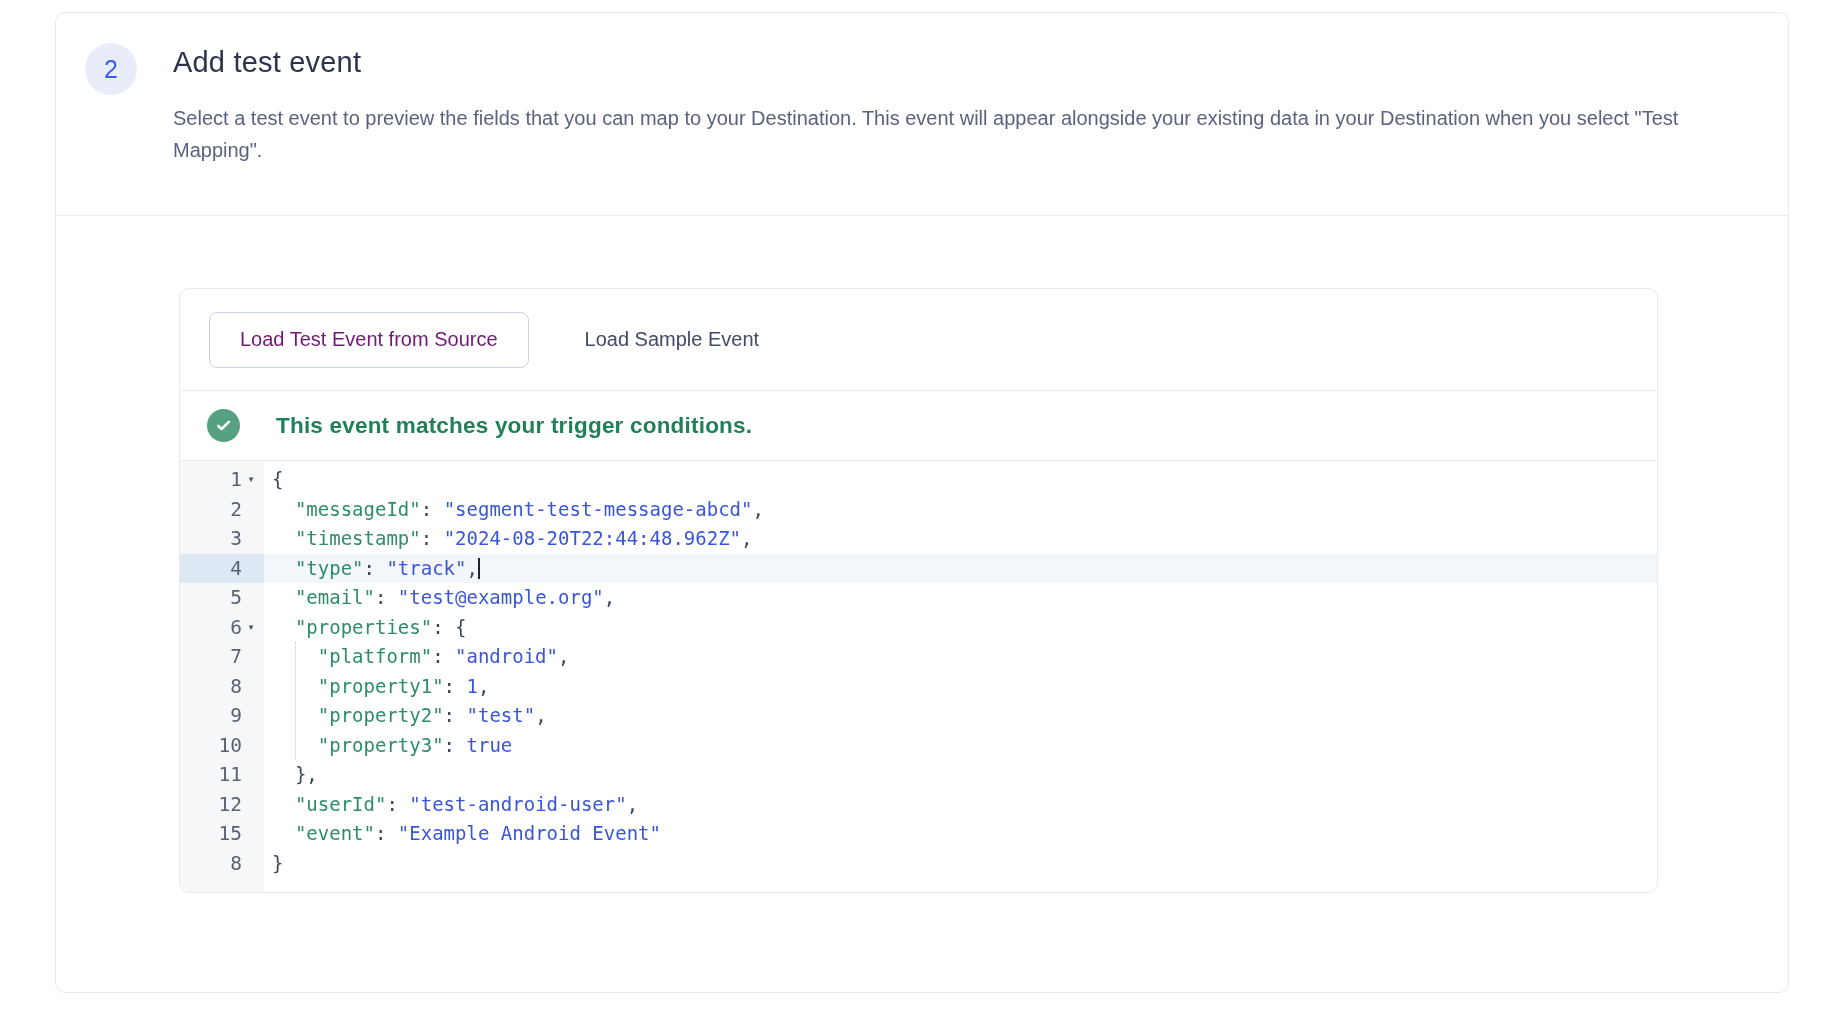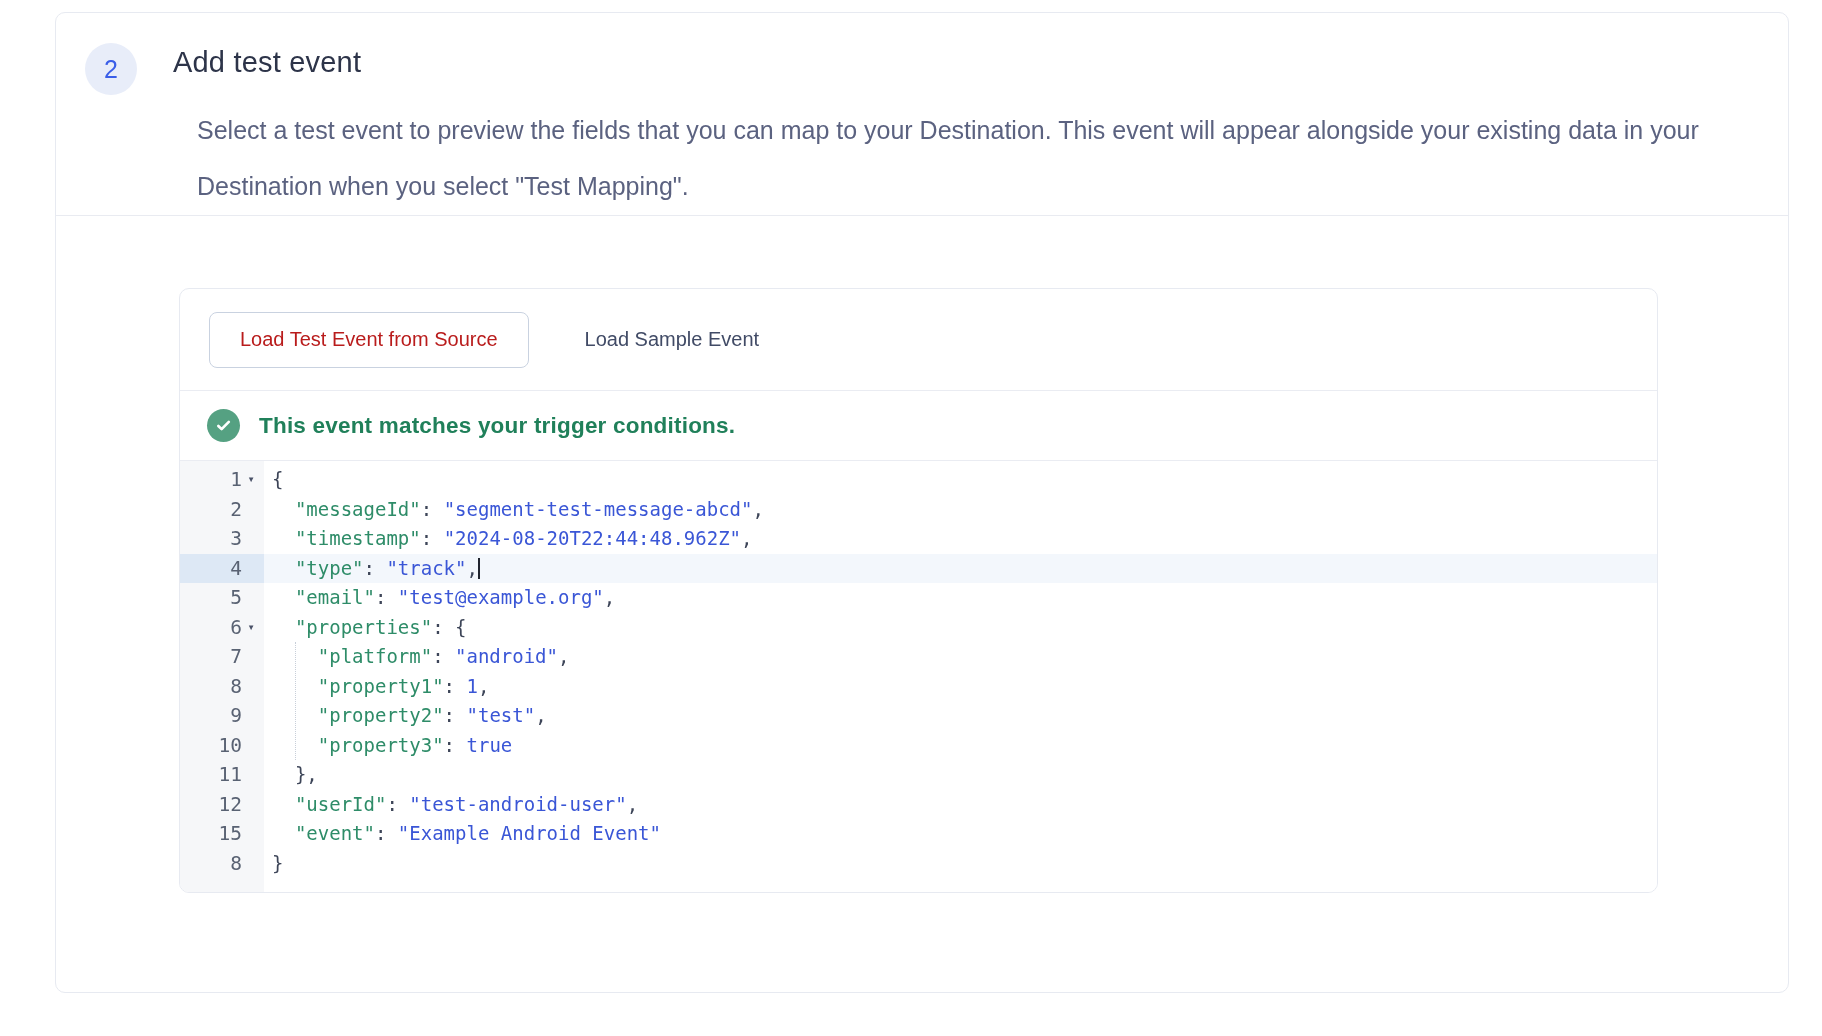--- a/index.html
+++ b/index.html
@@ -11,47 +11,47 @@
   }
   
   .header{ position:relative; height:203px; border-bottom:1px solid #e9ebf1; }
   .step-badge{
     position:absolute; left:29px; top:30px; width:52px; height:52px;
     border-radius:50%; background:#e8edf9; color:#3a5ee8;
     font-size:25px; font-weight:500; display:flex; align-items:center; justify-content:center;
   }
   .header-content{ margin-left:117px; padding-top:33px; }
   .page-title{ font-size:29px; font-weight:400; color:#2d3449; letter-spacing:.2px; }
-  .page-desc{ margin-top:23px; font-size:25px; color:#5b6280; line-height:56px; max-width:1590px;margin-left:24px; }
+  .page-desc{ margin-top:23px; font-size:20px; color:#5b6280; line-height:32px; max-width:1590px; }
   
   .inner-card{
     margin-left:123px; margin-top:72px; width:1479px; height:605px;
     border:1px solid #e7eaf1; border-radius:10px; background:#fff; overflow:hidden;
     display:flex; flex-direction:column;
   }
   .toolbar-row{ height:102px; flex:0 0 102px; border-bottom:1px solid #eaecf2;
     display:flex; align-items:center; padding-left:29px; }
   .btn-outline{
     height:56px; padding:8px 30px; background:#fff; border:1px solid #c9d2e0; border-radius:8px;
     font-family:"Liberation Sans", sans-serif;
-    font-size:20px; font-weight:500; color:#b91c1c; display:flex; align-items:center; cursor:pointer;
+    font-size:20px; font-weight:500; color:#701a75; display:flex; align-items:center; cursor:pointer;
   }
   .btn-text{
     margin-left:56px; background:none; border:none; cursor:pointer;
     font-family:"Liberation Sans", sans-serif;
     font-size:20px; font-weight:500; color:#414b66;
   }
   .status-row{ height:70px; flex:0 0 70px; border-bottom:1px solid #eaecf2;
     display:flex; align-items:center; padding-left:27px; }
   .check-circle{
     width:33px; height:33px; border-radius:50%; background:#55a182;
     display:flex; align-items:center; justify-content:center; flex:0 0 33px;
   }
   .check-circle svg{ width:19px; height:19px; }
-  .status-text{ margin-left:19px; font-size:22.5px; font-weight:600; color:#20805a; letter-spacing:.2px; }
+  .status-text{ margin-left:36px; font-size:22.5px; font-weight:600; color:#20805a; letter-spacing:.2px; }
   
   .editor{ flex:1; display:flex; font-family:"DejaVu Sans Mono", monospace; font-size:19px; position:relative; }
   .gutter{ width:84px; flex:0 0 84px; background:#f6f7f9; padding-top:4px; }
   .gutter-row{ height:29.5px; display:flex; align-items:center; justify-content:flex-end; padding-right:4px; }
   .gutter-row .lnum{ color:#596273; font-size:19.5px; }
   .gutter-row .fold{ width:18px; text-align:center; font-size:12px; color:#4a5268; line-height:29.5px; cursor:pointer; }
   .gutter-row.active{ background:#dde8f5; }
   .code{ flex:1; background:#fff; padding:4px 0 0 8px; position:relative; overflow:hidden; }
   .code-row{ height:29.5px; line-height:29.5px; white-space:pre; cursor:text; position:relative; z-index:1; }
   .code-row.active{ background:#f3f7fc; margin-left:-8px; padding-left:8px; }

